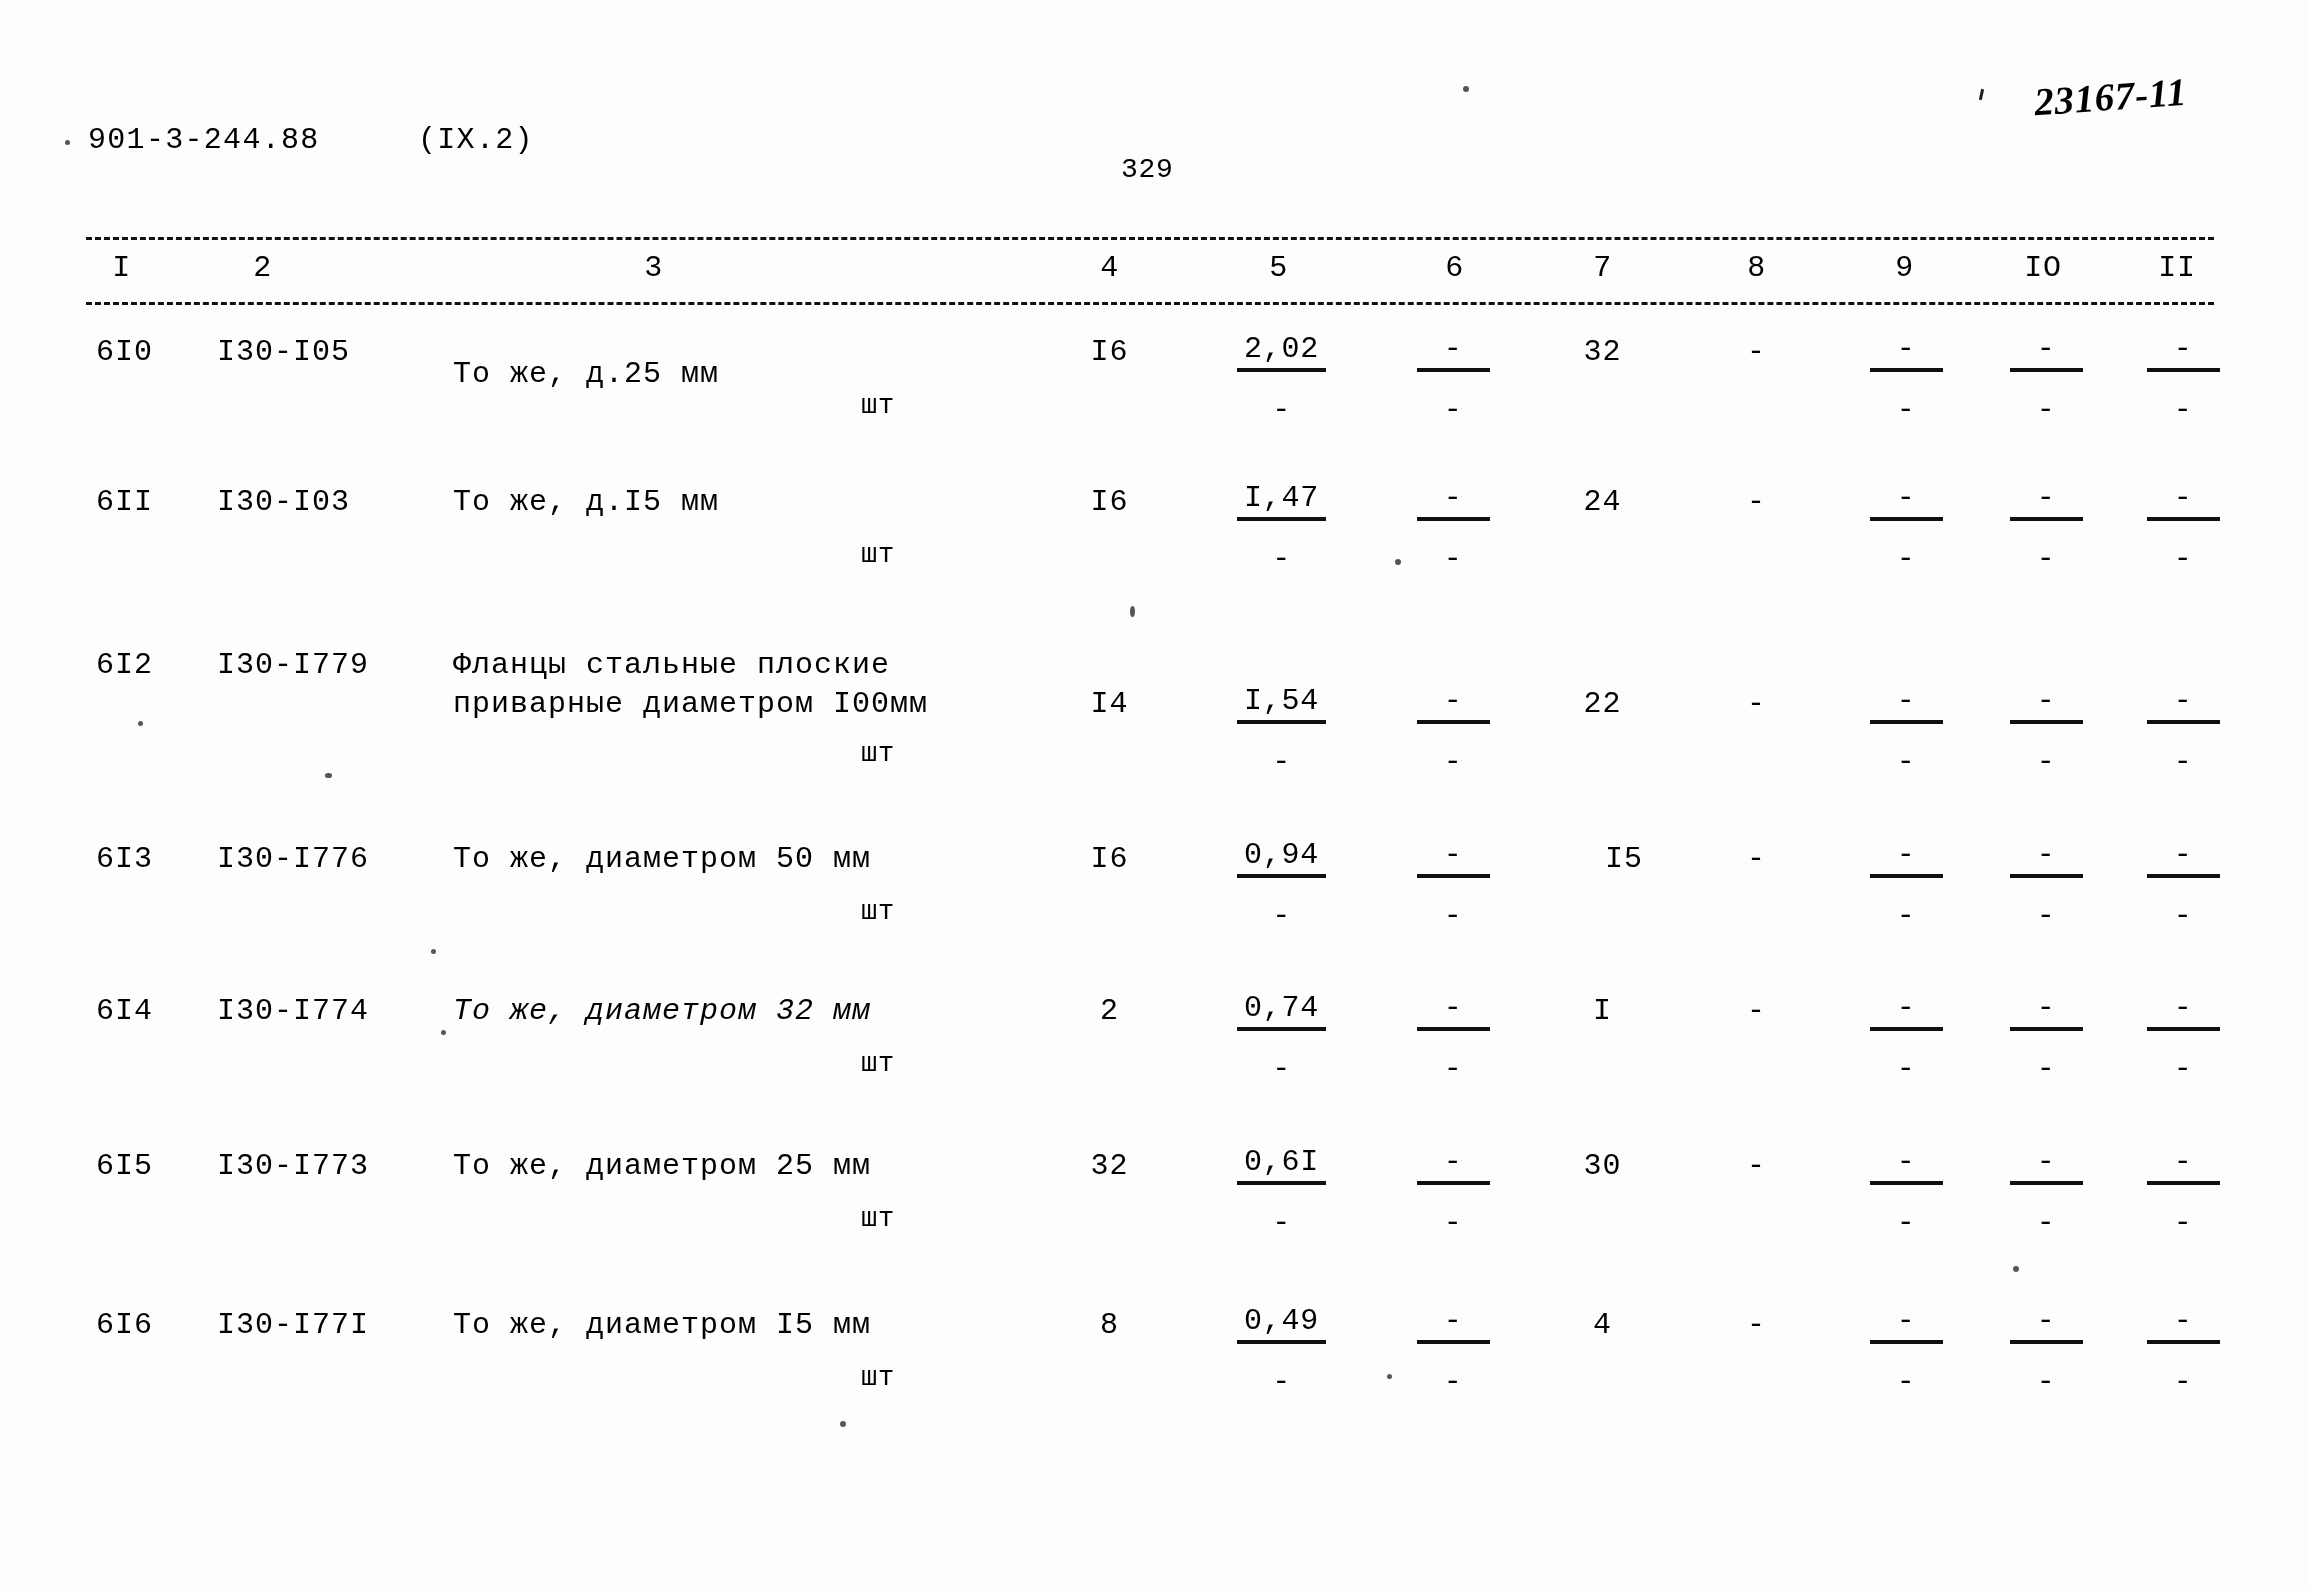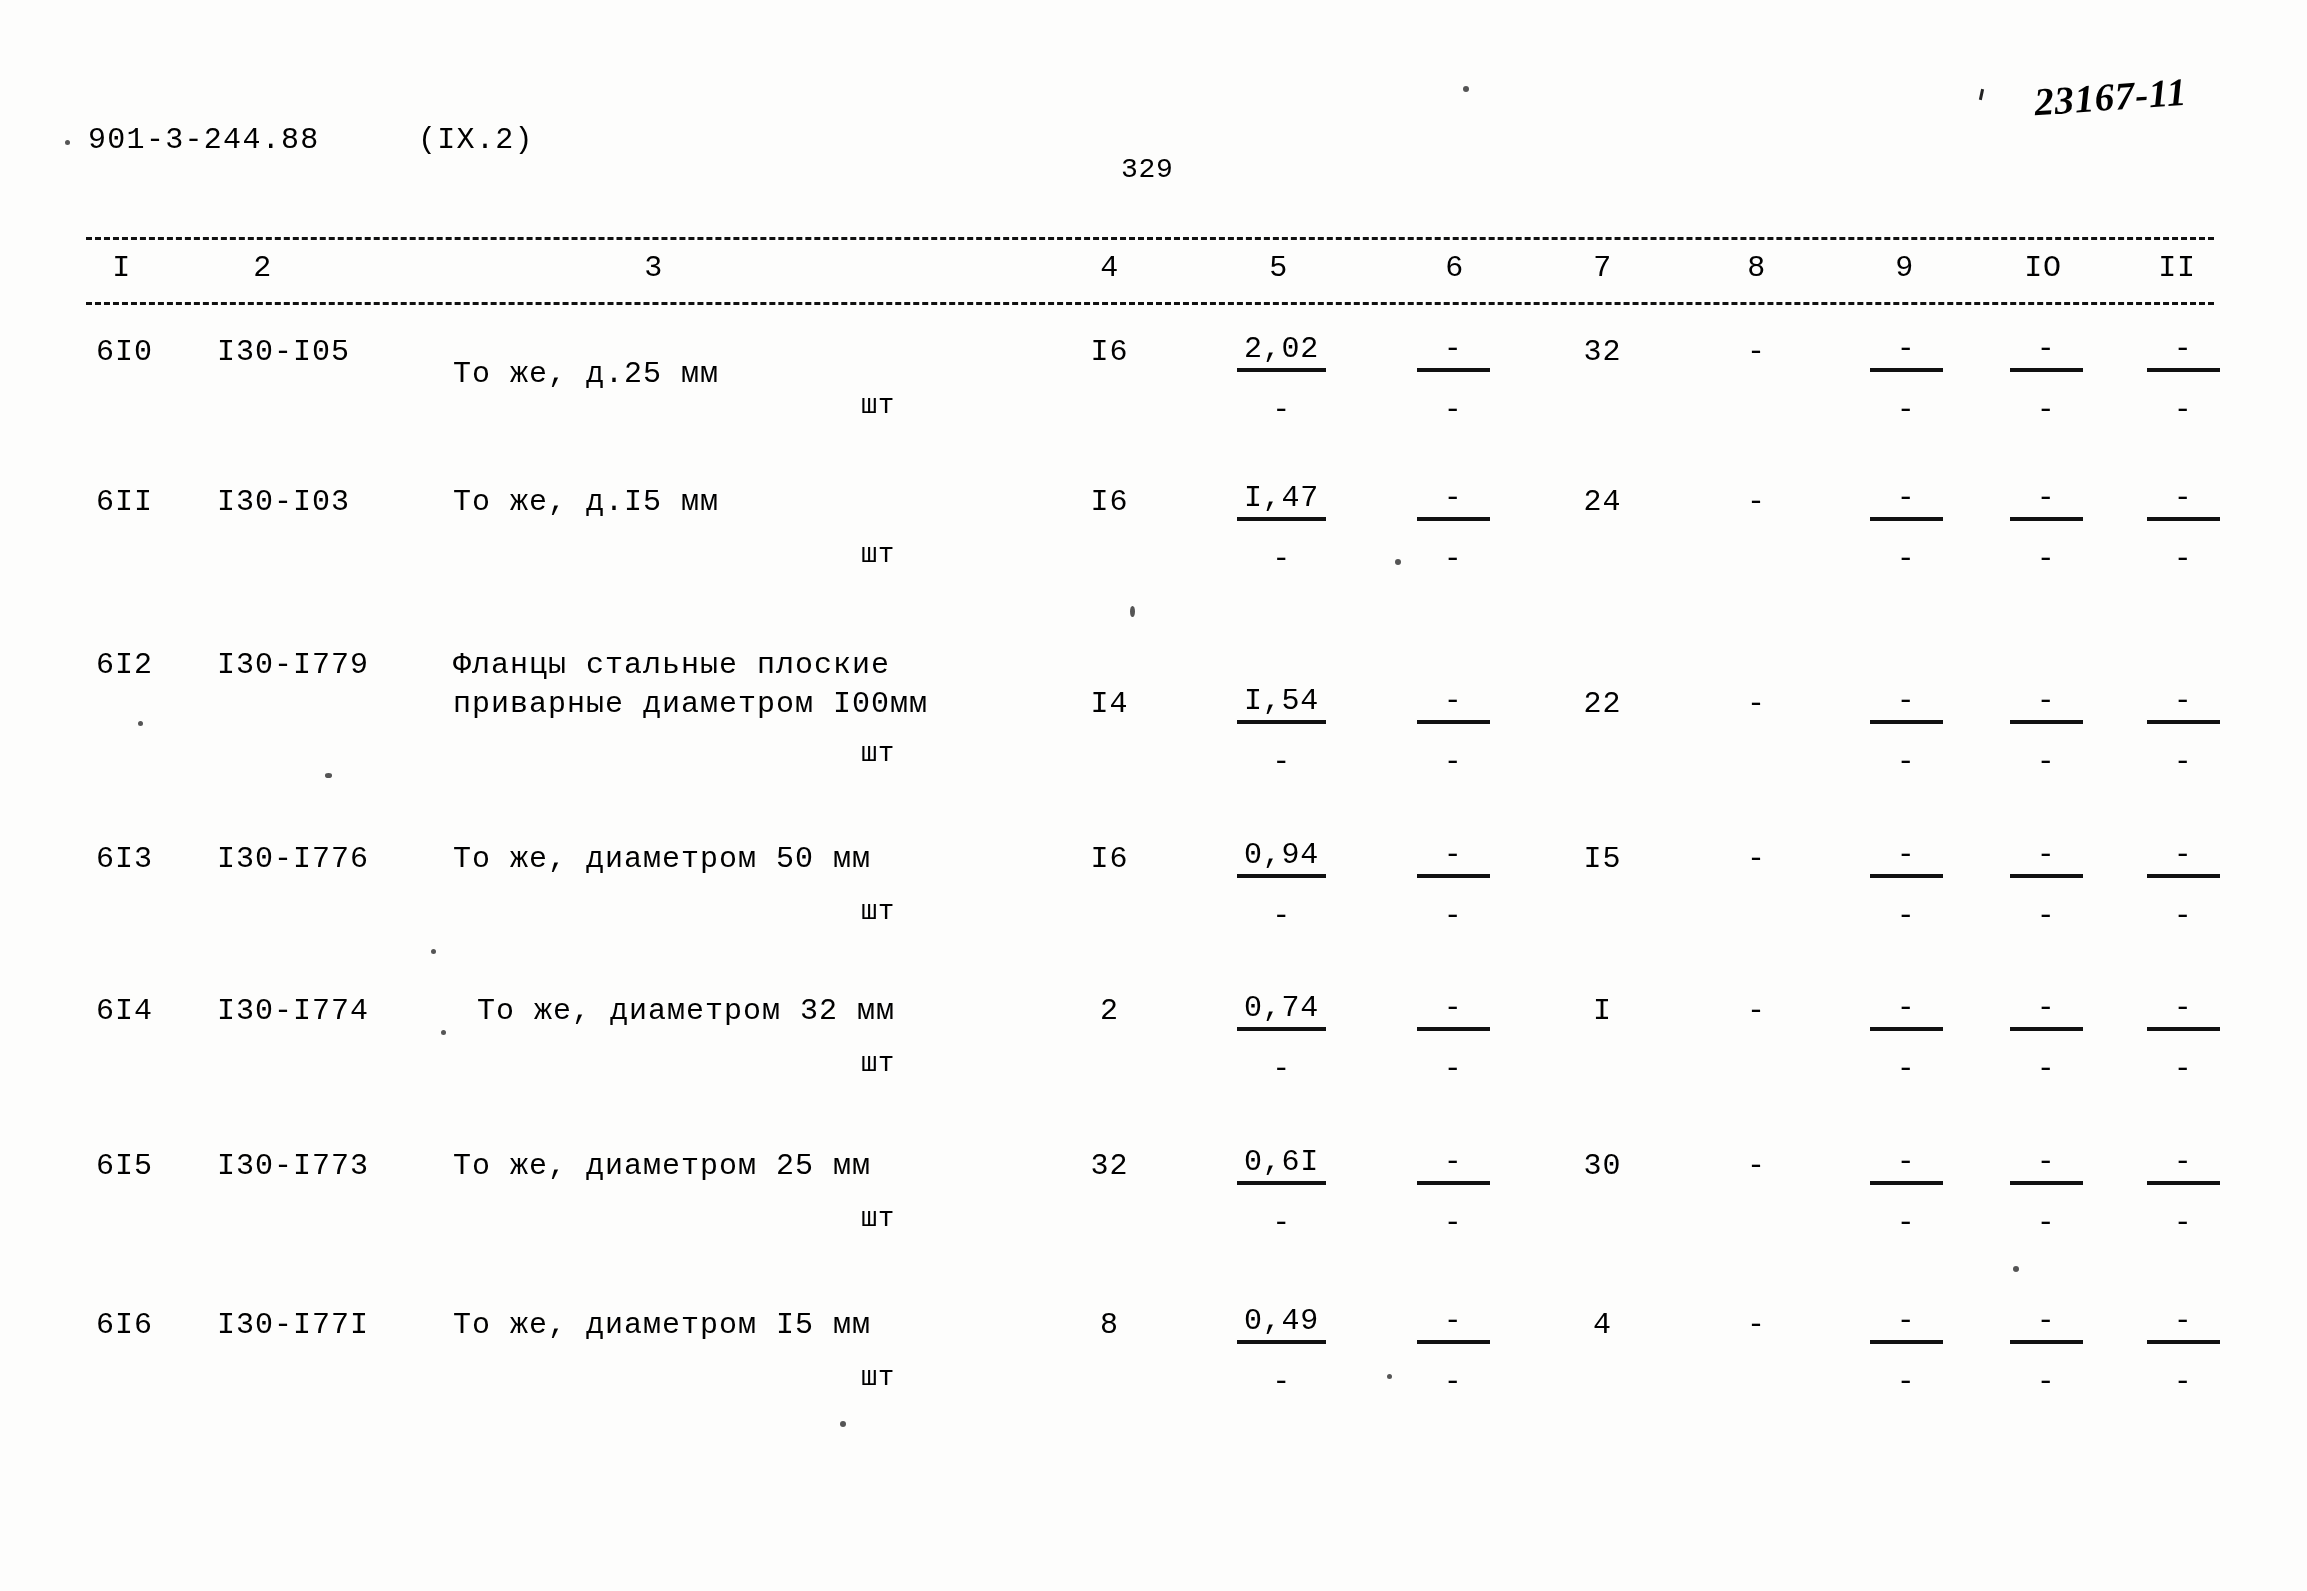--- a/index.html
+++ b/index.html
@@ -308,21 +308,21 @@
       <span class="num">0,94</span>
       <span class="bar"></span>
       <span class="den">-</span>
     </div>
     <div class="frac w-dash" style="left:1406px; top:840px; width:94px;">
       <span class="num">-</span>
       <span class="bar"></span>
       <span class="den">-</span>
     </div>
 
-    <div class="cell center bold-val" style="left:1562px; top:842px; width:81px;">I5</div>
+    <div class="cell center bold-val" style="left:1562px; top:842px; width:81px;text-align:right;">I5</div>
     <div class="cell center" style="left:1716px; top:842px; width:81px;">-</div>
 
     <div class="frac w-dash" style="left:1859px; top:840px; width:94px;">
       <span class="num">-</span>
       <span class="bar"></span>
       <span class="den">-</span>
     </div>
     <div class="frac w-dash" style="left:1999px; top:840px; width:94px;">
       <span class="num">-</span>
       <span class="bar"></span>
@@ -331,21 +331,21 @@
     <div class="frac w-dash" style="left:2136px; top:840px; width:94px;">
       <span class="num">-</span>
       <span class="bar"></span>
       <span class="den">-</span>
     </div>
   </div>
 
   <div class="row" style="top:0;">
     <div class="cell left" style="left:96px; top:994px;">6I4</div>
     <div class="cell left" style="left:217px; top:994px;">I30-I774</div>
-    <div class="cell left" style="left:477px; top:994px;">То же, диаметром 32 мм</div>
+    <div class="cell left" style="left:453px; top:994px;font-style:italic;">То же, диаметром 32 мм</div>
     <div class="unit" style="left:861px; top:1049px;">шт</div>
     <div class="cell center" style="left:1069px; top:994px; width:81px;">2</div>
 
     <div class="frac w-value" style="left:1231px; top:993px; width:101px;">
       <span class="num">0,74</span>
       <span class="bar"></span>
       <span class="den">-</span>
     </div>
     <div class="frac w-dash" style="left:1406px; top:993px; width:94px;">
       <span class="num">-</span>

